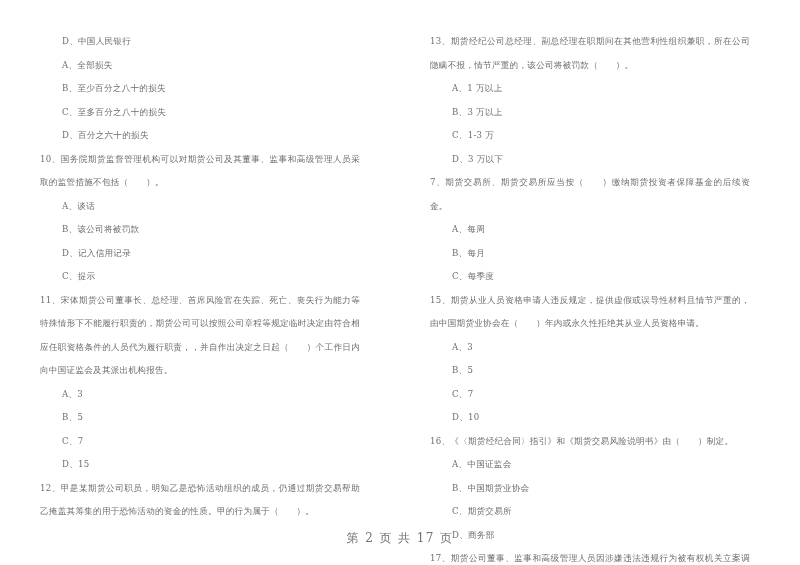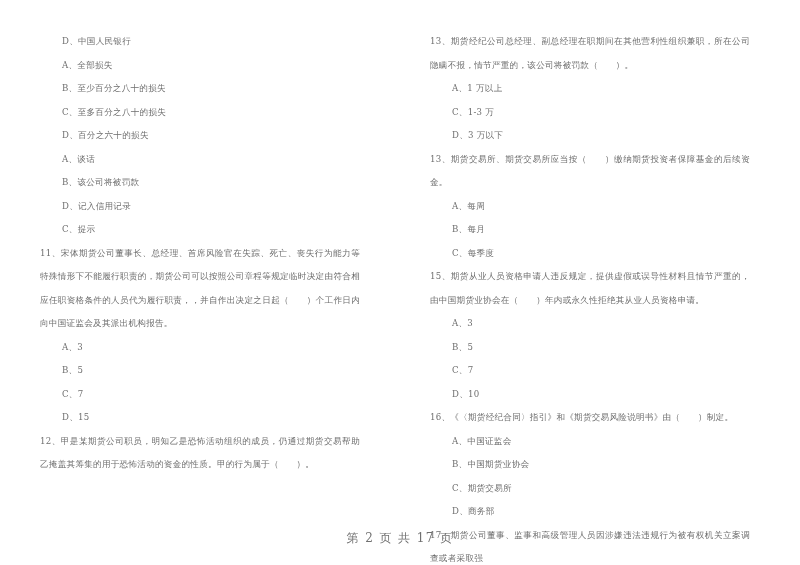--- a/index.html
+++ b/index.html
@@ -89,20 +89,21 @@
       <div class="opt">D、中国人民银行</div>
 
       <div class="q">
         <div class="opt">A、全部损失</div>
         <div class="opt">B、至少百分之八十的损失</div>
         <div class="opt">C、至多百分之八十的损失</div>
         <div class="opt">D、百分之六十的损失</div>
       </div>
 
       <div class="q">
+        <div class="q-stem">10、国务院期货监督管理机构可以对期货公司及其董事、监事和高级管理人员采取的监管措施不包括（　　）。</div>
         <div class="opt">A、谈话</div>
         <div class="opt">B、该公司将被罚款</div>
         <div class="opt">D、记入信用记录</div>
         <div class="opt">C、提示</div>
       </div>
 
       <div class="q">
         <div class="q-stem">11、宋体期货公司董事长、总经理、首席风险官在失踪、死亡、丧失行为能力等特殊情形下不能履行职责的，期货公司可以按照公司章程等规定临时决定由符合相应任职资格条件的人员代为履行职责，，并自作出决定之日起（　　）个工作日内向中国证监会及其派出机构报告。</div>
         <div class="opt">A、3</div>
         <div class="opt">B、5</div>
@@ -115,26 +116,27 @@
 
       </div>
 
     </div>
 
     <div class="col right soft">
 
       <div class="q">
         <div class="q-stem">13、期货经纪公司总经理、副总经理在职期间在其他营利性组织兼职，所在公司隐瞒不报，情节严重的，该公司将被罚款（　　）。</div>
         <div class="opt">A、1 万以上</div>
+        <div class="opt">B、3 万以上</div>
         <div class="opt">C、1-3 万</div>
         <div class="opt">D、3 万以下</div>
       </div>
 
       <div class="q">
-        <div class="q-stem">13、期货交易所、期货交易所应当按（　　）缴纳期货投资者保障基金的后续资金。</div>
+        <div class="q-stem">7、期货交易所、期货交易所应当按（　　）缴纳期货投资者保障基金的后续资金。</div>
         <div class="opt">A、每周</div>
         <div class="opt">B、每月</div>
         <div class="opt">C、每季度</div>
       </div>
 
       <div class="q">
         <div class="q-stem">15、期货从业人员资格申请人违反规定，提供虚假或误导性材料且情节严重的，由中国期货业协会在（　　）年内或永久性拒绝其从业人员资格申请。</div>
         <div class="opt">A、3</div>
         <div class="opt">B、5</div>
         <div class="opt">C、7</div>

